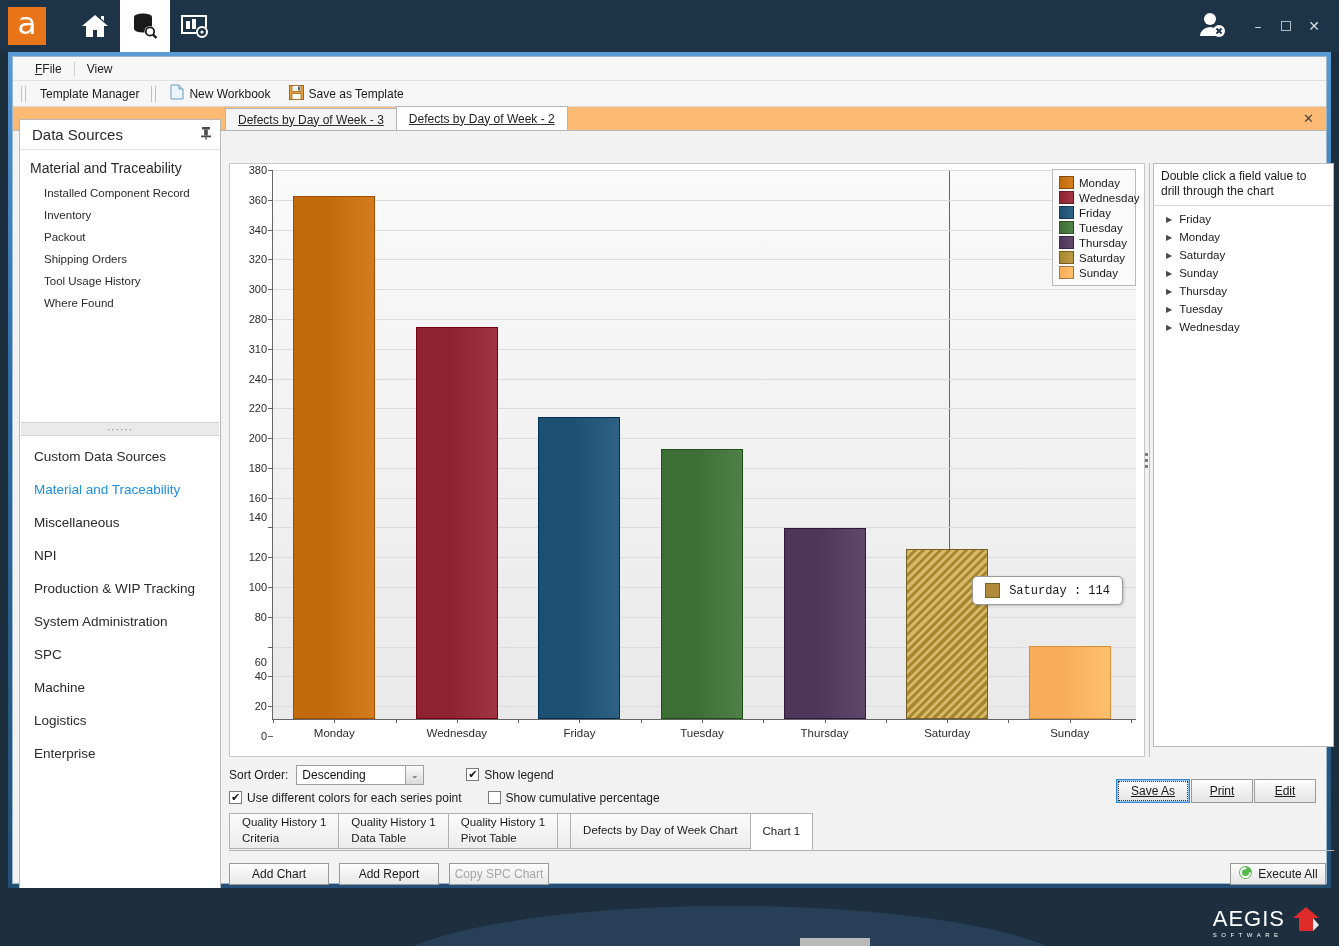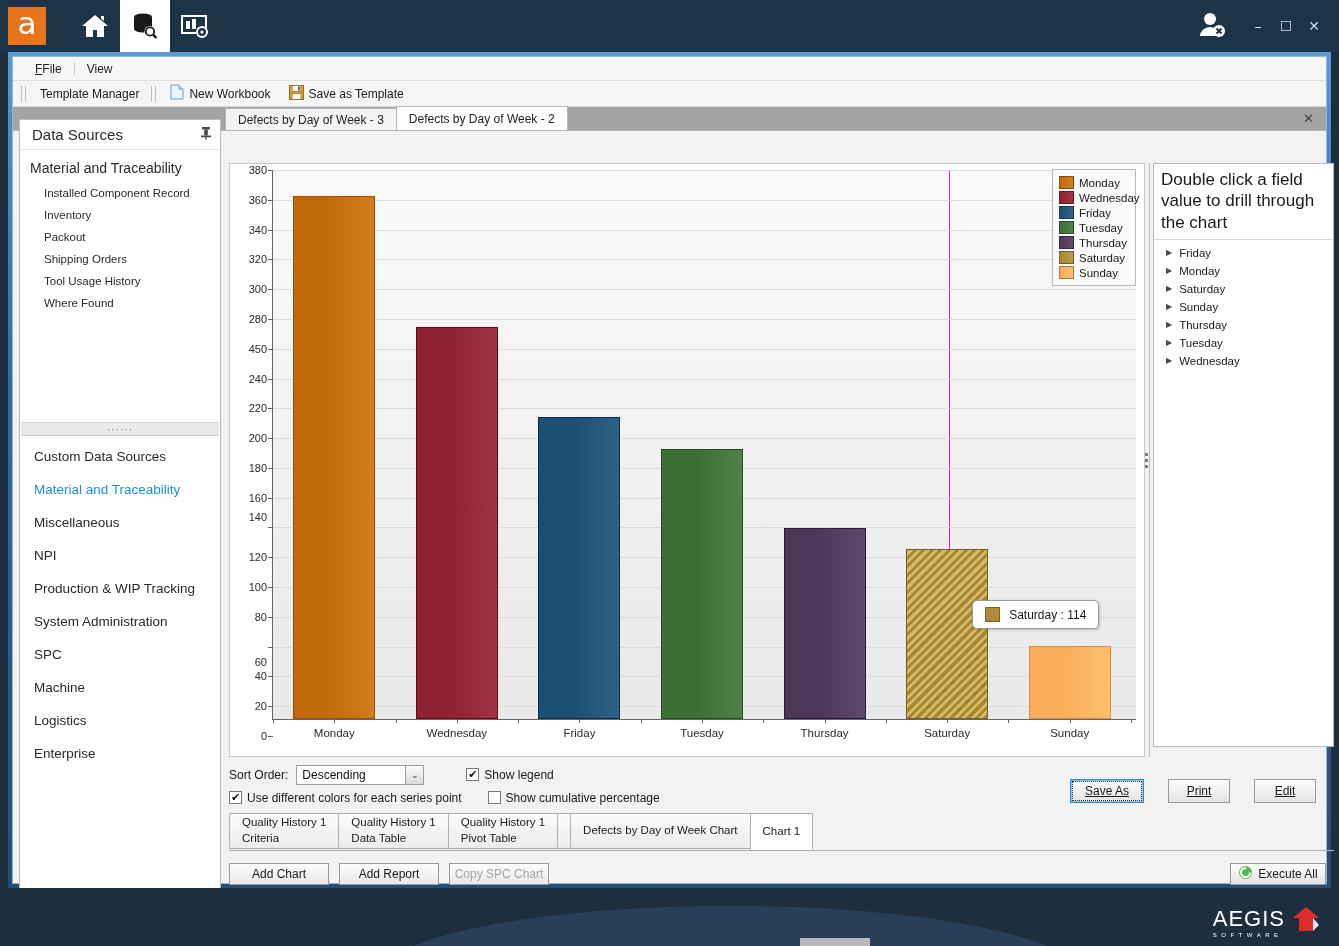--- a/index.html
+++ b/index.html
@@ -90,24 +90,25 @@
     border-left: 1px solid #bfbfbf; border-right: 1px solid #bfbfbf;
     margin-right: 2px;
   }
   .tb-btn {
     display: flex; align-items: center; gap: 5px;
     padding: 2px 6px; font-size: 12px; color: #1a1a1a; cursor: pointer;
   }
 
   
   .tabstrip {
-    height: 24px; background: #a3a3a3;
+    height: 24px; background: #fdba74;
     border-bottom: 1px solid #b5b5b5;
     display: flex; align-items: flex-end; padding-left: 212px;
     position: relative;
+    text-decoration: underline;
   }
   .wbtab {
     height: 22px; padding: 0 12px;
     display: flex; align-items: center;
     font-size: 12px; color: #222;
     background: #f4f4f4; border: 1px solid #b5b5b5; border-bottom: none;
     margin-right: -1px; cursor: pointer;
   }
   .wbtab.active { background: #ffffff; height: 24px; position: relative; z-index: 2; }
   .tab-close {
@@ -224,21 +225,21 @@
   .splitter-dots i { width: 3px; height: 3px; background: #7d7d7d; display: block; }
   .splitter-line {
     position: absolute; left: 10px; top: 0; bottom: 0; width: 1px; background: #bdbdbd;
   }
   .drillpanel {
     position: absolute; left: 930px; top: 20px; width: 181px; height: 584px;
     background: #ffffff; border: 1px solid #b9b9b9;
     display: flex; flex-direction: column;
   }
   .drill-hint {
-    font-size: 17px; color: #1a1a1a; padding: 5px 7px 6px 7px; line-height: 1.25;
+    font-size: 12px; color: #1a1a1a; padding: 5px 7px 6px 7px; line-height: 1.25;
     border-bottom: 1px solid #d8d8d8;
   }
   .drill-list { flex: 1; padding: 4px 0; }
   .drill-row {
     display: flex; align-items: center; gap: 7px;
     padding: 3px 0 3px 12px; font-size: 11.5px; color: #1a1a1a; cursor: pointer;
   }
   .tri { color: #4a4a4a; font-size: 8px; font-family: "DejaVu Sans", sans-serif; }
 
   
@@ -264,21 +265,21 @@
     width: 13px; height: 13px; background: #fff; border: 1px solid #7a7a7a;
     display: flex; align-items: center; justify-content: center;
     font-size: 11px; color: #111; line-height: 1;
     font-family: "DejaVu Sans", sans-serif;
   }
   .cb-label { font-size: 12px; color: #1a1a1a; }
 
   
   .btnrow {
     position: absolute; right: 8px; top: 636px;
-    display: flex; gap: 24px;
+    display: flex; gap: 1px;
   }
   .btn {
     min-width: 62px; height: 24px; padding: 0 14px;
     background: linear-gradient(to bottom, #fdfdfd, #e4e4e4);
     border: 1px solid #9a9a9a;
     display: flex; align-items: center; justify-content: center;
     font-size: 12px; color: #1a1a1a; cursor: pointer;
   }
   .btn.focused { outline: 1px dotted #333; outline-offset: -3px; border-color: #2e8ad6; box-shadow: 0 0 0 1px #8cc2ec inset; }
 
@@ -508,21 +509,21 @@
           <div class="gridline" style="top: 268.105px;"></div>
           <div class="ytick" style="top: 268.105px;">200</div>
           <div class="ytickmark" style="top: 268.105px;"></div>
           <div class="gridline" style="top: 238.316px;"></div>
           <div class="ytick" style="top: 238.316px;">220</div>
           <div class="ytickmark" style="top: 238.316px;"></div>
           <div class="gridline" style="top: 208.526px;"></div>
           <div class="ytick" style="top: 208.526px;">240</div>
           <div class="ytickmark" style="top: 208.526px;"></div>
           <div class="gridline" style="top: 178.737px;"></div>
-          <div class="ytick" style="top: 178.737px;">450</div>
+          <div class="ytick" style="top: 178.737px;">310</div>
           <div class="ytickmark" style="top: 178.737px;"></div>
           <div class="gridline" style="top: 148.947px;"></div>
           <div class="ytick" style="top: 148.947px;">280</div>
           <div class="ytickmark" style="top: 148.947px;"></div>
           <div class="gridline" style="top: 119.158px;"></div>
           <div class="ytick" style="top: 119.158px;">300</div>
           <div class="ytickmark" style="top: 119.158px;"></div>
           <div class="gridline" style="top: 89.3684px;"></div>
           <div class="ytick" style="top: 89.3684px;">320</div>
           <div class="ytickmark" style="top: 89.3684px;"></div>
@@ -588,21 +589,21 @@
           </div>
           <div class="legend-row">
             <span class="lg-swatch" style="background: linear-gradient(to right, rgb(169, 135, 47), rgb(189, 155, 67));"></span>
             <span>Saturday</span>
           </div>
           <div class="legend-row">
             <span class="lg-swatch" style="background: linear-gradient(to right, rgb(249, 173, 90), rgb(255, 193, 110));"></span>
             <span>Sunday</span>
           </div>
         </div>
-      <div class="tooltip" id="tooltip" style="left: 742.143px; top: 436px;">
+      <div class="tooltip" id="tooltip" style="left: 742.143px; top: 412px; font-family: Liberation Mono, monospace;">
         <span class="tt-swatch" id="tt-swatch" style="background: rgb(176, 138, 58);"></span>
         <span>Saturday : 114</span>
       </div>
     </div>
 
     <div class="splitter-v">
       <div class="splitter-line"></div>
       <div class="splitter-dots">
           <i></i>
           <i></i>

